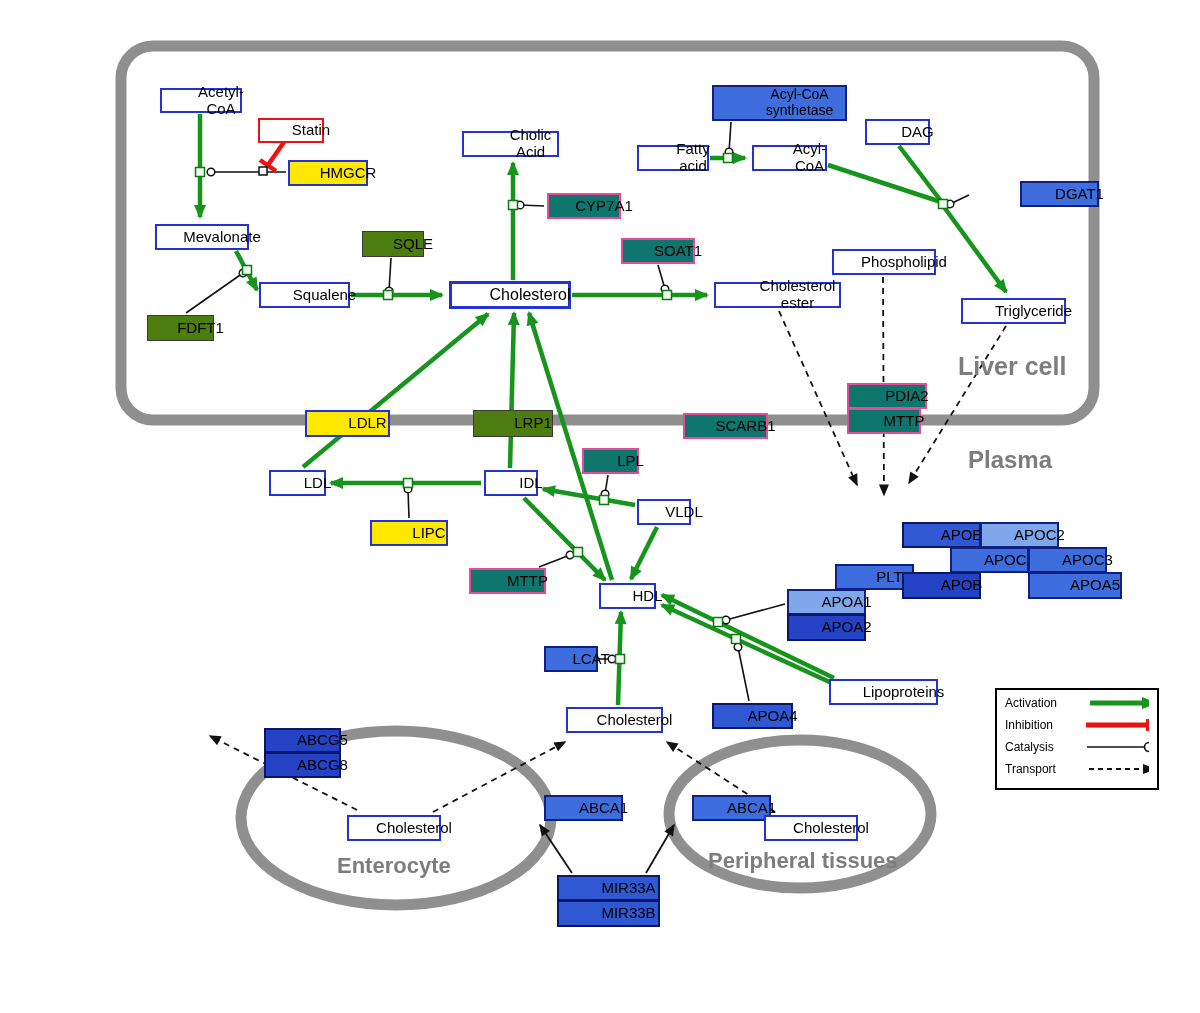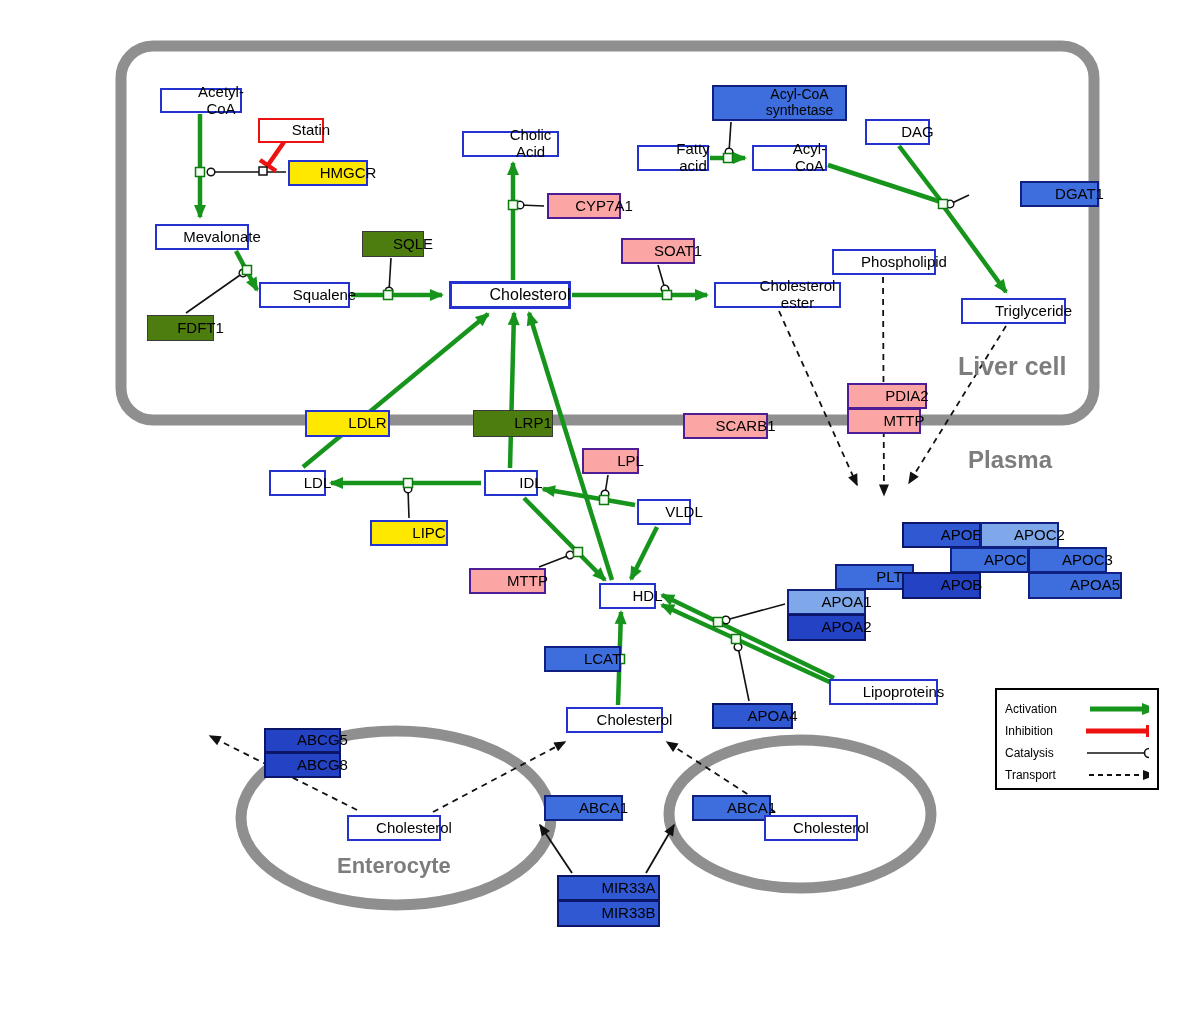--- a/index.html
+++ b/index.html
@@ -5,29 +5,29 @@
   html,body{margin:0;padding:0;background:#fff;font-family:"Liberation Sans",sans-serif;}
   .stage{position:relative;width:1200px;height:1013px;background:#fff;overflow:hidden;}
   .stage svg.wires{position:absolute;left:0;top:0;}
   .node{position:absolute;display:flex;align-items:center;justify-content:center;
         font-size:15px;color:#000;box-sizing:border-box;background:#fff;text-align:center;line-height:1.12;padding-left:40px;}
   .metab{border:2px solid #2433cf;}
   .metab-main{border:3px solid #2433cf;font-size:16px;}
   .redb{border:2.5px solid #ee1111;}
   .yellow{background:#ffe800;border:2px solid #2433cf;}
   .paleyellow{background:#4d7c0f;border:1.5px solid #3a3a3a;}
-  .lblue{background:#fca5a5;border:2px solid #4c1d95;}
+  .lblue{background:#0f766e;border:2px solid #ec4899;}
   .blue{background:#3e6edd;border:2px solid #102080;margin-left:48px;}
   .blue2{background:#7fa8ea;border:2px solid #102080;}
   .blue3{background:#2443c4;border:2px solid #0b1668;}
   .blue4{background:#2f58d2;border:2px solid #0b1668;}
   .region-label{position:absolute;font-weight:bold;color:#7d7d7d;}
   .legend{position:absolute;left:995px;top:688px;width:164px;height:102px;border:2px solid #000;
           background:#fff;box-sizing:border-box;padding:6px 8px;display:flex;flex-direction:column;justify-content:space-between;}
-  .legend-row{display:flex;align-items:flex-end;justify-content:space-between;height:20px;gap:31px;}
+  .legend-row{display:flex;align-items:flex-start;justify-content:space-between;height:20px;gap:31px;}
   .legend-row .lab{font-size:12px;color:#000;}
 </style>
 </head>
 <body>
 
 <div class="stage">
 
   <svg class="wires" width="1200" height="1013" viewBox="0 0 1200 1013">
     <defs>
       <marker id="arrG" markerUnits="userSpaceOnUse" markerWidth="16" markerHeight="14" refX="13" refY="7" orient="auto">
@@ -161,37 +161,38 @@
   <div class="node blue2" style="left:787px;top:589px;width:79px;height:26px">APOA1</div>
   <div class="node blue3" style="left:787px;top:614px;width:79px;height:27px">APOA2</div>
 
   <div class="node blue4" style="left:902px;top:522px;width:79px;height:26px">APOE</div>
   <div class="node blue2" style="left:980px;top:522px;width:79px;height:26px">APOC2</div>
   <div class="node blue" style="left:902px;top:547px;width:79px;height:26px">APOC1</div>
   <div class="node blue" style="left:980px;top:547px;width:79px;height:26px">APOC3</div>
   <div class="node blue3" style="left:902px;top:572px;width:79px;height:27px">APOB</div>
   <div class="node blue" style="left:980px;top:572px;width:94px;height:27px">APOA5</div>
 
-  <div class="node blue" style="left:496px;top:646px;width:77px;height:26px">LCAT</div>
+  <div class="node blue" style="left:496px;top:646px;width:54px;height:26px">LCAT</div>
   <div class="node blue4" style="left:712px;top:703px;width:81px;height:26px">APOA4</div>
   <div class="node metab" style="left:829px;top:679px;width:109px;height:26px">Lipoproteins</div>
   <div class="node metab" style="left:566px;top:707px;width:97px;height:26px">Cholesterol</div>
 
   <div class="node blue3" style="left:264px;top:728px;width:77px;height:25px">ABCG5</div>
   <div class="node blue3" style="left:264px;top:752px;width:77px;height:26px">ABCG8</div>
   <div class="node metab" style="left:347px;top:815px;width:94px;height:26px">Cholesterol</div>
   <div class="node blue" style="left:496px;top:795px;width:79px;height:26px">ABCA1</div>
   <div class="node blue" style="left:644px;top:795px;width:79px;height:26px">ABCA1</div>
   <div class="node metab" style="left:764px;top:815px;width:94px;height:26px">Cholesterol</div>
   <div class="node blue4" style="left:557px;top:875px;width:103px;height:26px">MIR33A</div>
   <div class="node blue4" style="left:557px;top:900px;width:103px;height:27px">MIR33B</div>
 
   <div class="region-label" style="left:958px;top:352px;font-size:25px">Liver cell</div>
   <div class="region-label" style="left:968px;top:446px;font-size:24px">Plasma</div>
   <div class="region-label" style="left:337px;top:853px;font-size:22px">Enterocyte</div>
+  <div class="region-label" style="left:708px;top:848px;font-size:22px">Peripheral tissues</div>
 
   <div class="legend">
     <div class="legend-row">
       <span class="lab">Activation</span>
       <svg width="72" height="14">
         <line x1="2" y1="7" x2="54" y2="7" stroke="#17941c" stroke-width="5"></line>
         <polygon points="54,1 70,7 54,13" fill="#17941c"></polygon>
       </svg>
     </div>
     <div class="legend-row">

